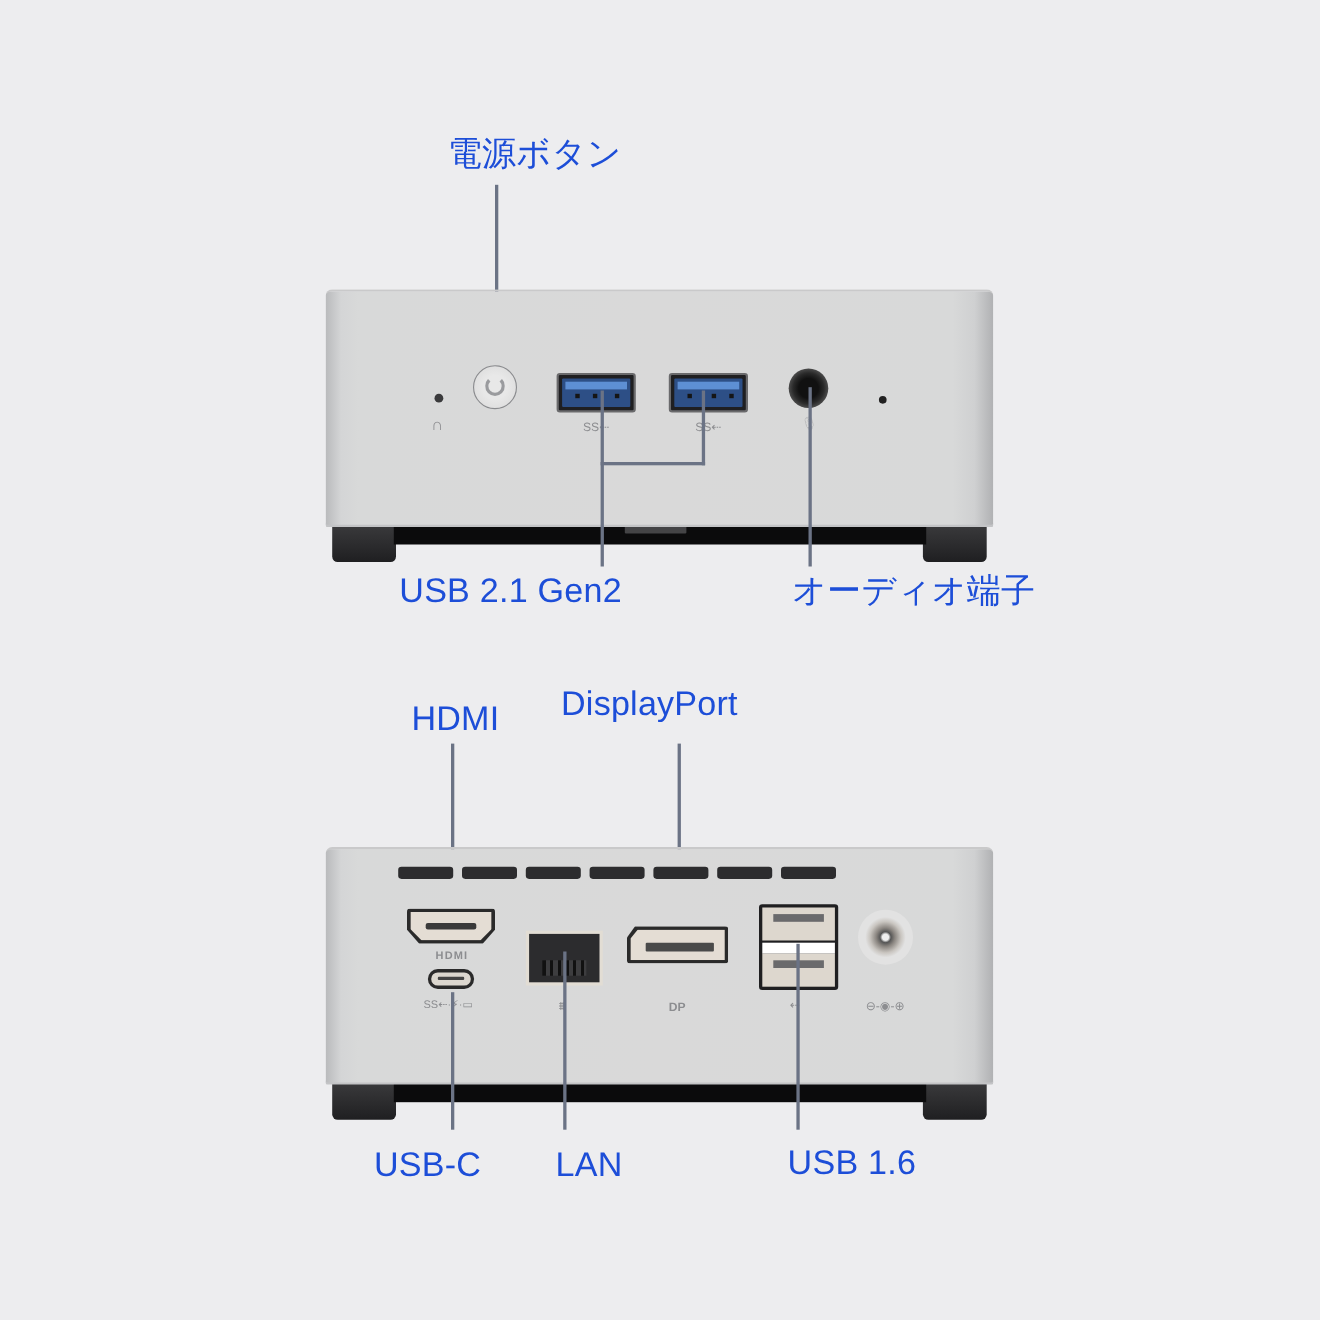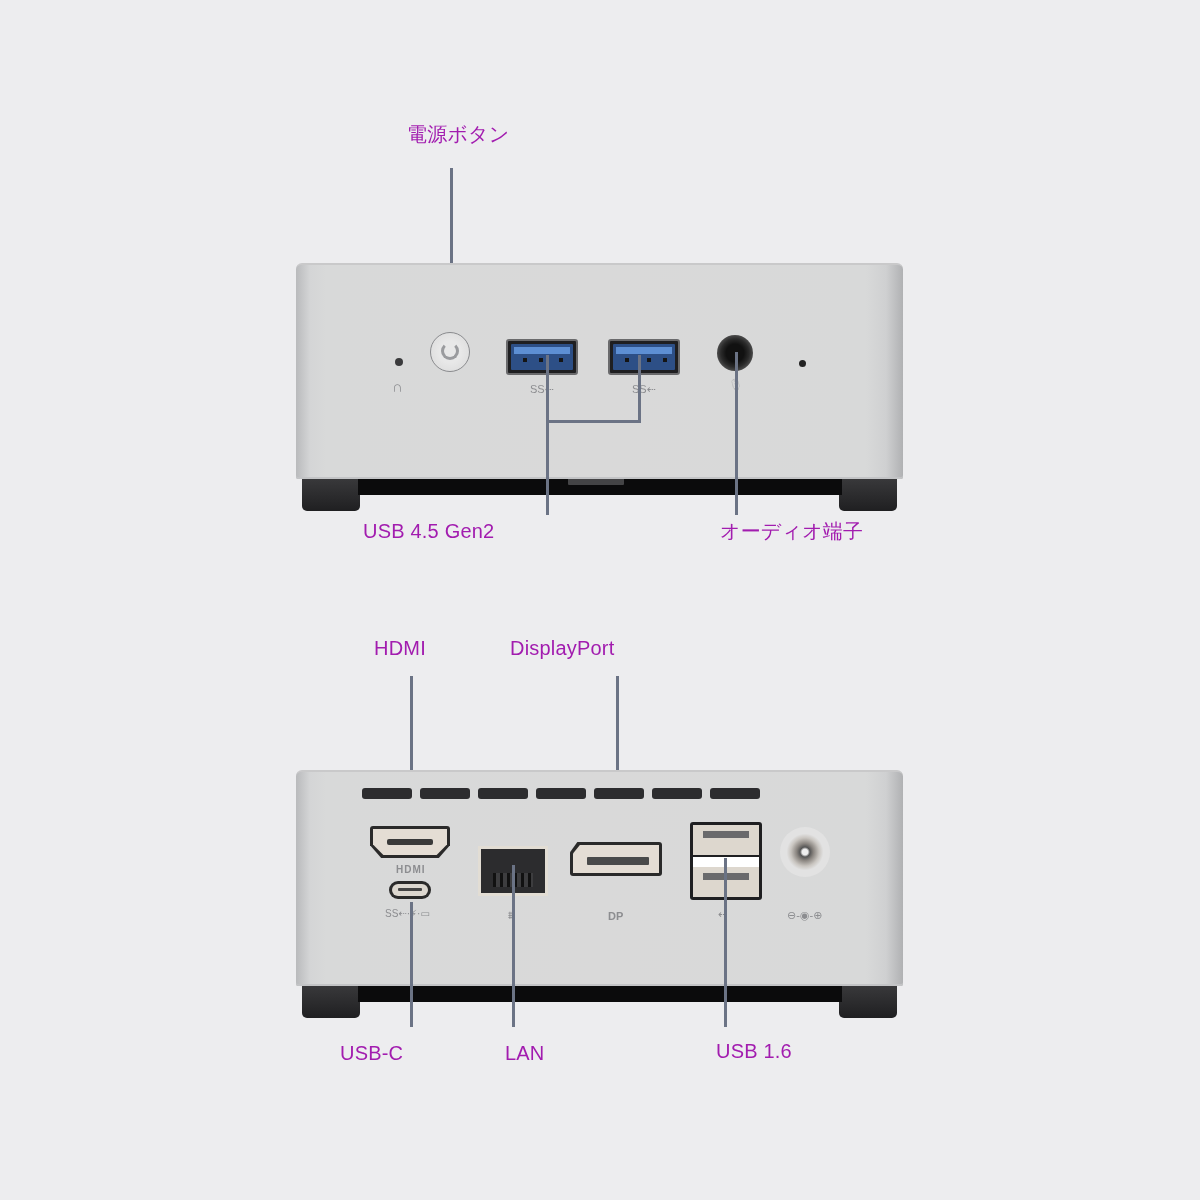--- a/index.html
+++ b/index.html
@@ -1,22 +1,22 @@
 <!DOCTYPE html>
 <html><head>
 <meta charset="utf-8">
 <style>
   * { box-sizing: border-box; margin: 0; padding: 0; }
   html, body { width: 1200px; height: 1200px; background: #ededef; overflow: hidden; }
   body { position: relative; font-family: "Liberation Sans", "DejaVu Sans", sans-serif; }
 
   .label {
     position: absolute;
-    font-size: 20px;
-    color: #a21caf;
+    font-size: 31px;
+    color: #1d4ed8;
     white-space: nowrap;
     letter-spacing: 0.2px;
     line-height: 1;
   }
   .line { position: absolute; background: #6b7385; }
 
   .device { position: absolute; left: 296px; width: 607px; }
   .body {
     position: absolute; left: 0; top: 0; width: 607px;
     border-radius: 6px 6px 2px 2px;
@@ -131,32 +131,32 @@
       <div class="audio-jack" style="left:421px; top:70px;"></div>
       <div class="symbol" style="left:432px; top:114px; font-size:12px; opacity:0.45;">🎙</div>
 
       <div class="indicator-dot" style="left:503px; top:95px; width:7px; height:7px; background:#222;"></div>
     </div>
   </div>
 
   <div class="line" style="left:546px; top:355px; width:3px; height:160px;"></div>
   <div class="line" style="left:638px; top:355px; width:3px; height:68px;"></div>
   <div class="line" style="left:546px; top:420px; width:95px; height:3px;"></div>
-  <div class="label" style="left:363px; top:521px;">USB 4.5 Gen2</div>
+  <div class="label" style="left:363px; top:521px;">USB 2.1 Gen2</div>
 
   <div class="line" style="left:735px; top:352px; width:3px; height:163px;"></div>
   <div class="label" style="left:720px; top:521px;">オーディオ端子</div>
 </div>
 
 <div>
 
   <div class="label" style="left:374px; top:638px;">HDMI</div>
   <div class="line" style="left:410px; top:676px; width:3px; height:165px;"></div>
 
-  <div class="label" style="left:510px; top:638px;">DisplayPort</div>
+  <div class="label" style="left:510px; top:624px;">DisplayPort</div>
   <div class="line" style="left:616px; top:676px; width:3px; height:178px;"></div>
 
   <div class="device" style="top:770px; height:250px;">
     <div class="foot" style="left:6px; top:214px;"></div>
     <div class="foot" style="left:543px; top:214px;"></div>
     <div class="gap" style="left:62px; width:484px; top:214px;"></div>
 
     <div class="body" style="height:216px;">
       <div class="vent" style="left:66px;"></div>
       <div class="vent" style="left:124px;"></div>

